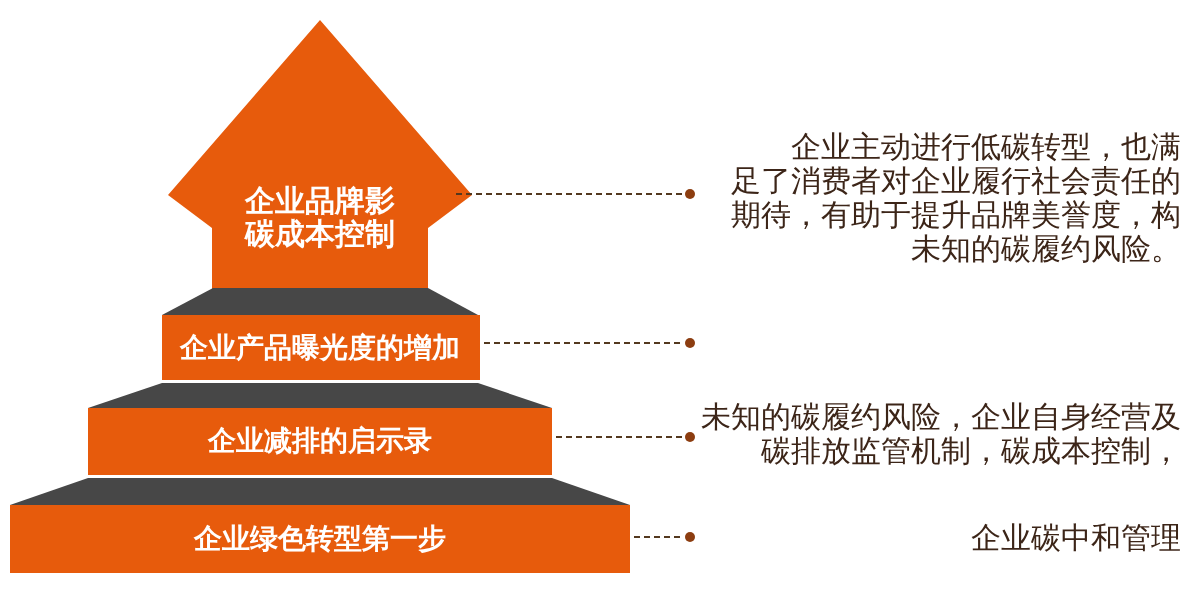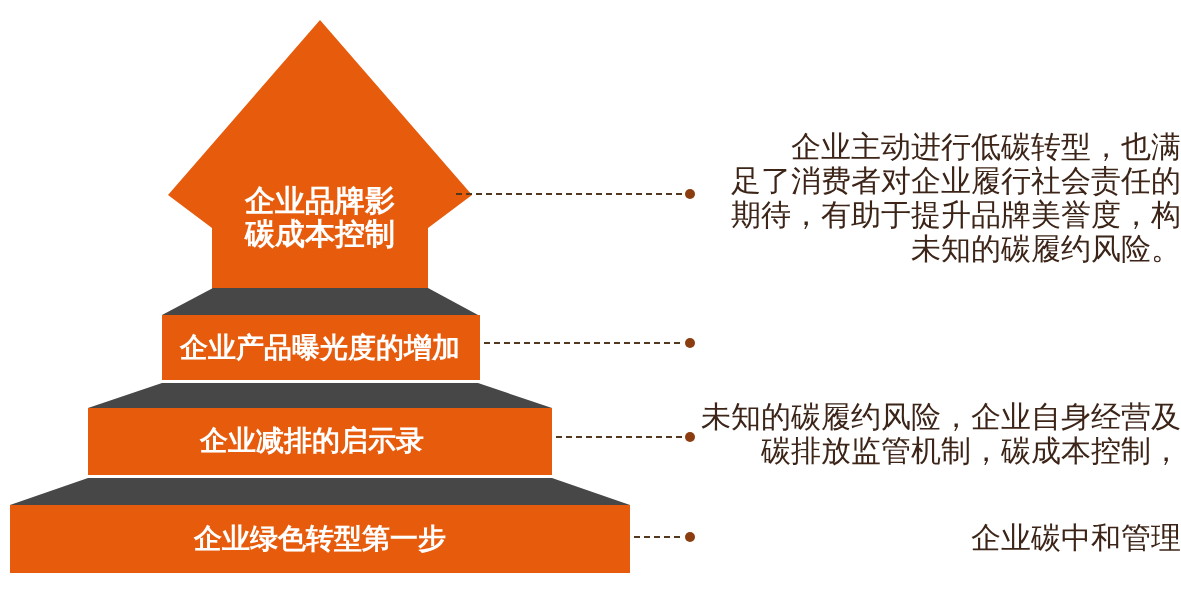--- a/index.html
+++ b/index.html
@@ -25,21 +25,21 @@
     color: #ffffff;
     font-weight: bold;
     white-space: nowrap;
   }
   .arrow-label {
     left: 170px; top: 184px; width: 300px;
     font-size: 30px; line-height: 33px;
   }
   .tier-label { font-size: 28px; line-height: 34px; }
   .tier2-label { left: 160px; top: 331px; width: 320px; }
-  .tier3-label { left: 80px;  top: 424px; width: 464px; }
+  .tier3-label { left: 88px;  top: 424px; width: 464px; }
   .tier4-label { left: 10px;  top: 522px; width: 620px; }
   .annotation {
     position: absolute;
     left: 700px;
     width: 481px;
     color: #3C2518;
     font-size: 30px;
     line-height: 34px;
     letter-spacing: 0;
     text-align: right;

